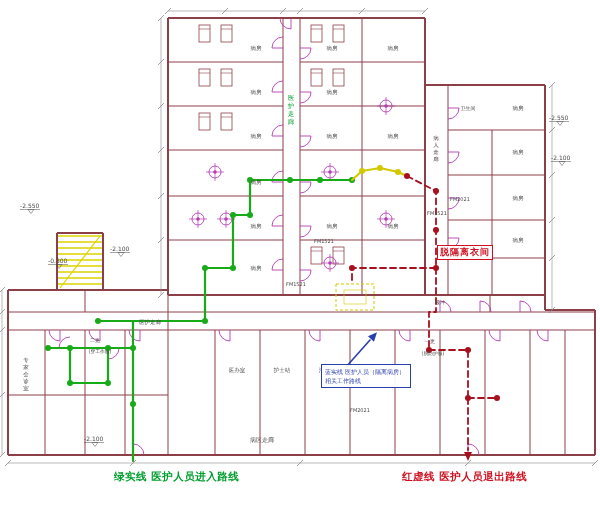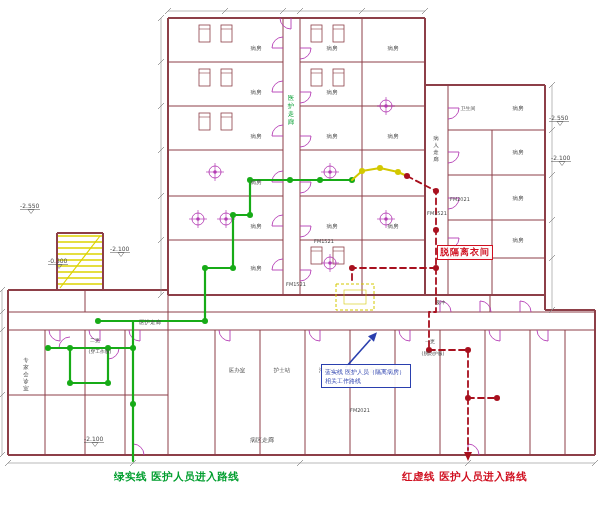--- a/index.html
+++ b/index.html
@@ -478,21 +478,21 @@
       </g>
       <g>
         <text x="551" y="160" font-size="6" fill="#4a4a4a" font-family="&quot;DejaVu Sans&quot;, sans-serif">-2.100</text>
         <line x1="551" y1="161.5" x2="571" y2="161.5" stroke="#4a4a4a" stroke-width="0.5"></line>
         <path d="M 559 161.5 l 3 4 l 3 -4 z" fill="none" stroke="#4a4a4a" stroke-width="0.5"></path>
       </g>
     </svg>
 
   <div class="legend legend-entry" style="color: rgb(0, 158, 46); padding-left: 36px;">绿实线  医护人员进入路线</div>
 
-  <div class="legend legend-exit" style="color: rgb(208, 16, 32);">红虚线  医护人员进入路线</div>
+  <div class="legend legend-exit" style="color: rgb(208, 16, 32);">红虚线  医护人员退出路线</div>
 
   <div class="note-box" style="color: rgb(42, 63, 174); border-color: rgb(42, 63, 174);">
     <div>蓝实线  医护人员（隔离病房）</div>
     <div>相关工作路线</div>
   </div>
 
   <div class="highlight-label" style="color: rgb(208, 16, 32); border-color: rgb(208, 16, 32);">脱隔离衣间</div>
 </div>
 
 </body></html>

